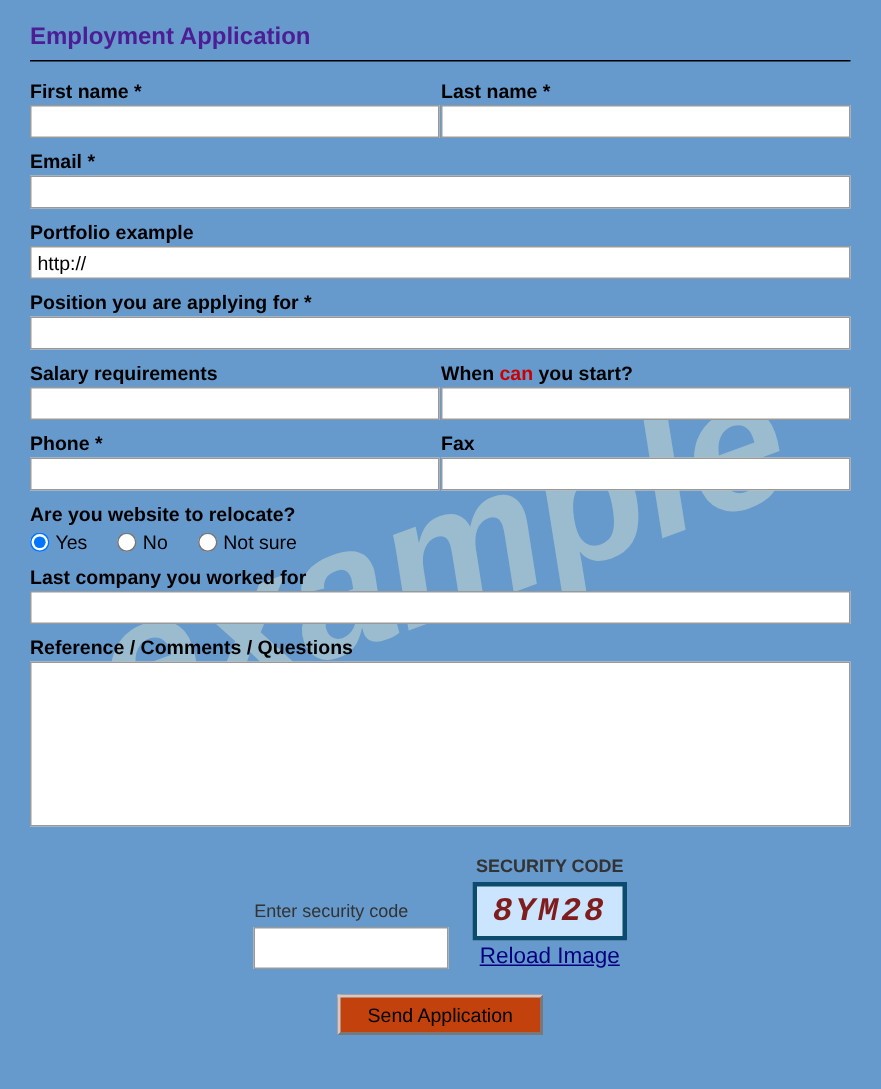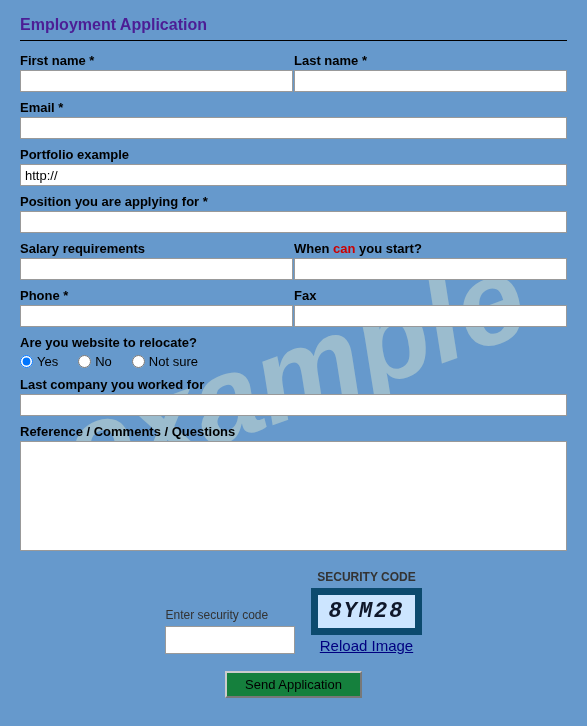--- a/index.html
+++ b/index.html
@@ -154,43 +154,43 @@
 
     .security-code-label {
       font-size: 12px;
       font-weight: bold;
       color: #333;
       margin-bottom: 4px;
     }
 
     .security-code-image {
       background-color: #CCE5FF;
-      border: 7px solid #0c4a6e;
+      border: 3px solid #0c4a6e;
       padding: 4px 10px;
       font-size: 22px;
       font-style: italic;
       font-weight: bold;
-      color: #0f172a;
+      color: #7f1d1d;
       font-family: "Courier New", monospace;
       letter-spacing: 2px;
       min-width: 100px;
       text-align: center;
     }
 
     .reload-link {
       font-size: 15px;
       color: #000080;
       text-decoration: underline;
       cursor: pointer;
       margin-top: 2px;
       text-align: center;
     }
 
     .submit-button {
-      background-color: #15803d;
+      background-color: #c2410c;
       border: 2px outset #ccc;
       padding: 4px 18px;
       font-size: 13px;
       cursor: pointer;
     }
 
     .scrollbar-textarea-wrapper {
       position: relative;
       width: 100%;
     }

